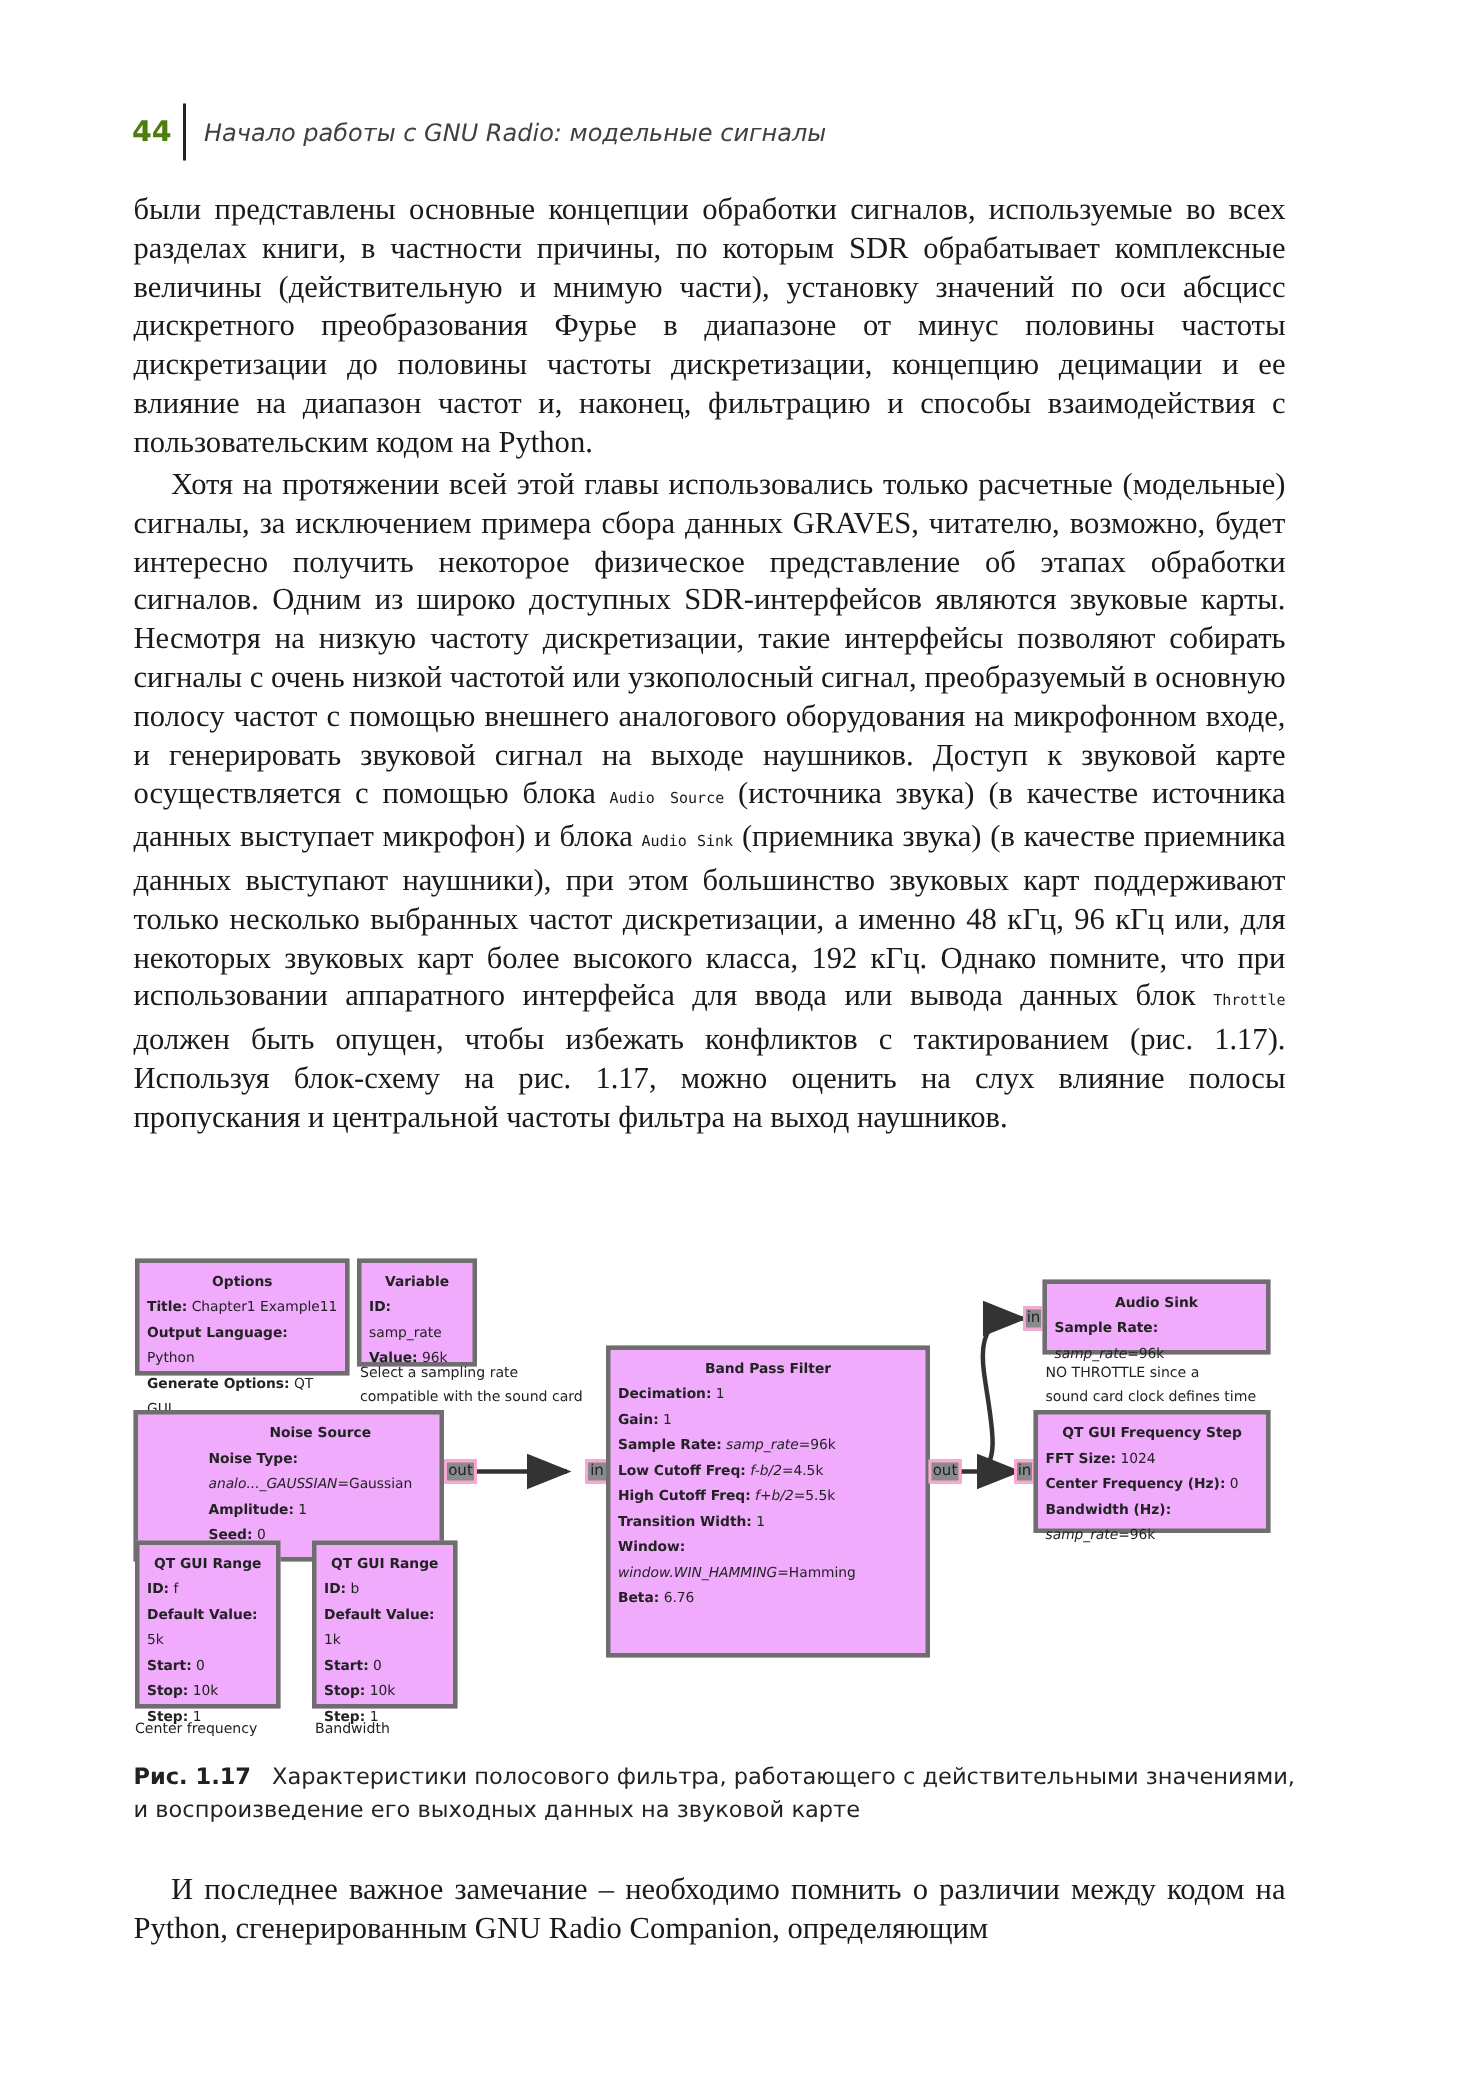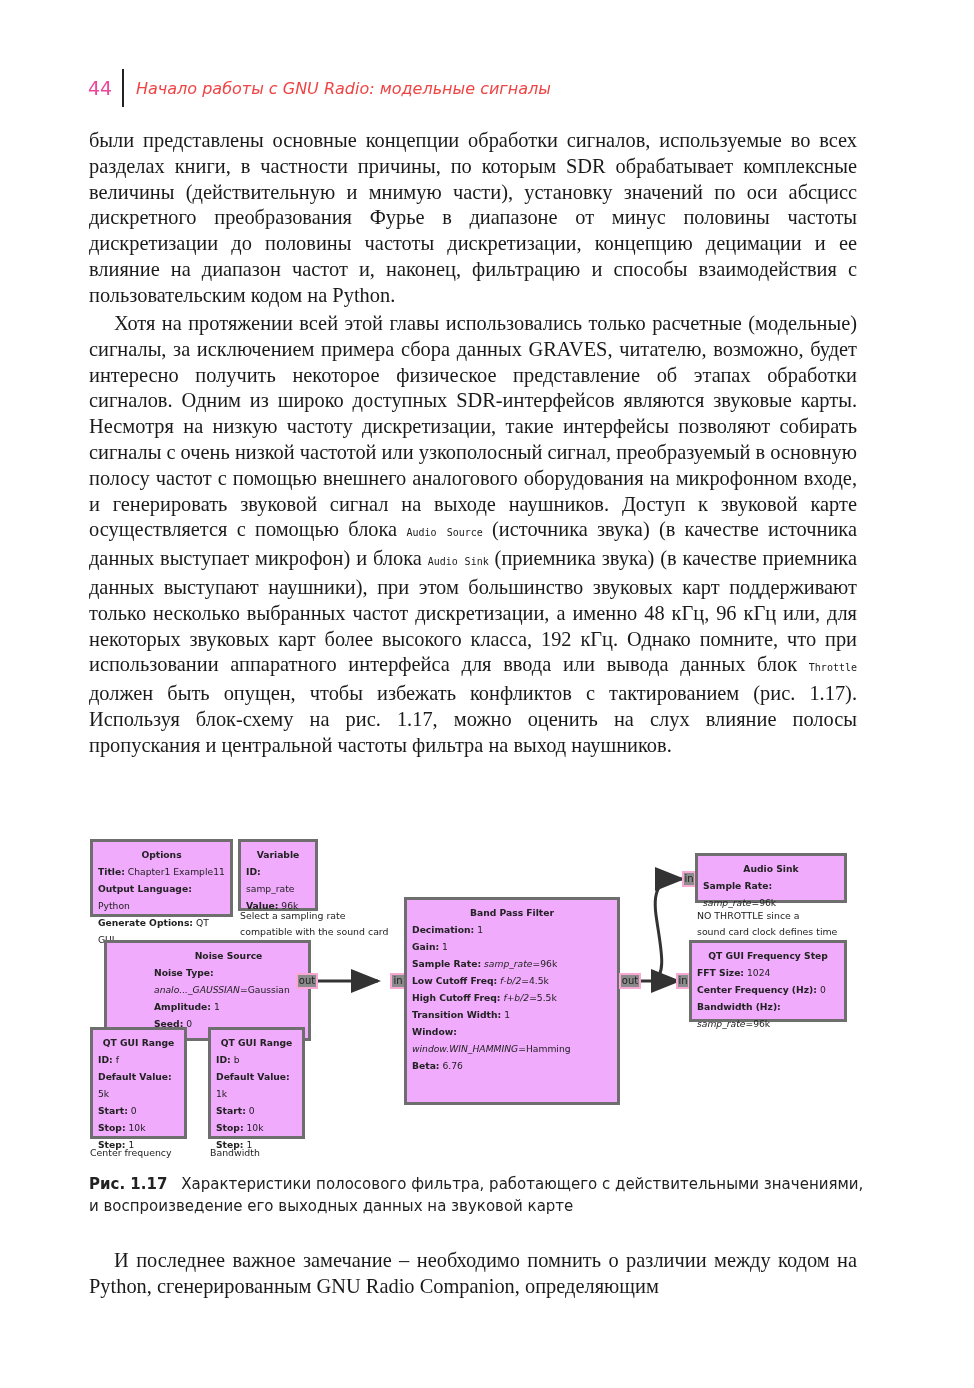--- a/index.html
+++ b/index.html
@@ -1,20 +1,20 @@
 <!DOCTYPE html>
 <html><head>
 <meta charset="utf-8">
 <style>
   html, body { margin:0; padding:0; background:#ffffff; }
   body { width:974px; height:1388px; position:relative; overflow:hidden; color:#1a1a1a; }
   .header { position:absolute; left:88px; top:68px; height:40px; display:flex; align-items:center; }
-  .page-num { font-family:"DejaVu Sans", sans-serif; font-weight:normal; font-size:19px; color:#ec4899; width:34px; }
+  .page-num { font-family:"DejaVu Sans", sans-serif; font-weight:bold; font-size:19px; color:#4d7c0f; width:34px; }
   .header-rule { width:2px; height:38px; background:#222; margin:0 12px 0 0; }
-  .running-title { font-family:"DejaVu Sans", sans-serif; font-style:italic; font-size:16px; color:#ef4444; }
+  .running-title { font-family:"DejaVu Sans", sans-serif; font-style:italic; font-size:16px; color:#404040; }
 
   .body-text { position:absolute; left:89px; width:768px; font-family:"Liberation Serif", serif; font-size:20.4px; line-height:25.8px; text-align:justify; }
   .body-text p { margin:0; }
   .indent { text-indent:25px; }
   .mono { font-family:"DejaVu Sans Mono", monospace; font-size:10px; }
 
   #p1 { top:128px; }
   #p2 { top:311px; }
   #p3 { top:1248px; }
 
@@ -71,21 +71,21 @@
   <div class="block" style="left:150px; top:4px; width:80px; height:72px;">
     <div class="btitle">Variable</div>
     <div class="row"><b>ID:</b> <span>samp_rate</span></div>
     <div class="row"><b>Value:</b> <span>96k</span></div>
   </div>
   <div class="note" style="left:152px; top:73px;">
     <div>Select a sampling rate</div>
     <div>compatible with the sound card</div>
   </div>
 
-  <div class="block" style="left:16px; top:105px; width:207px; height:101px;padding-left:47px;">
+  <div class="block" style="left:1px; top:105px; width:207px; height:101px;padding-left:47px;">
     <div class="btitle">Noise Source</div>
     <div class="row"><b>Noise Type:</b> <i>analo..._GAUSSIAN</i><span>=Gaussian</span></div>
     <div class="row"><b>Amplitude:</b> <span>1</span></div>
     <div class="row"><b>Seed:</b> <span>0</span></div>
   </div>
   <div class="port" style="left:208px; top:138px; width:22px; height:16px;">out</div>
 
   <div class="port" style="left:302px; top:138px; width:16px; height:16px;">in</div>
   <div class="block" style="left:316px; top:62px; width:216px; height:208px;">
     <div class="btitle">Band Pass Filter</div>

